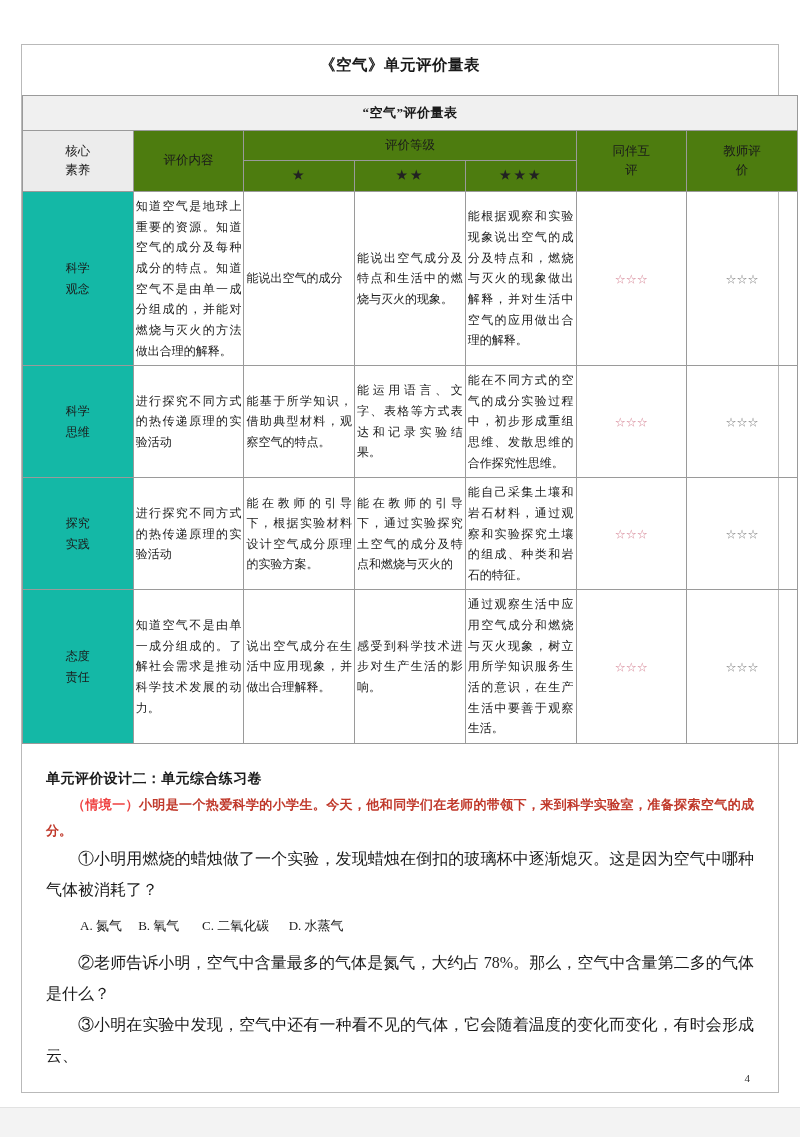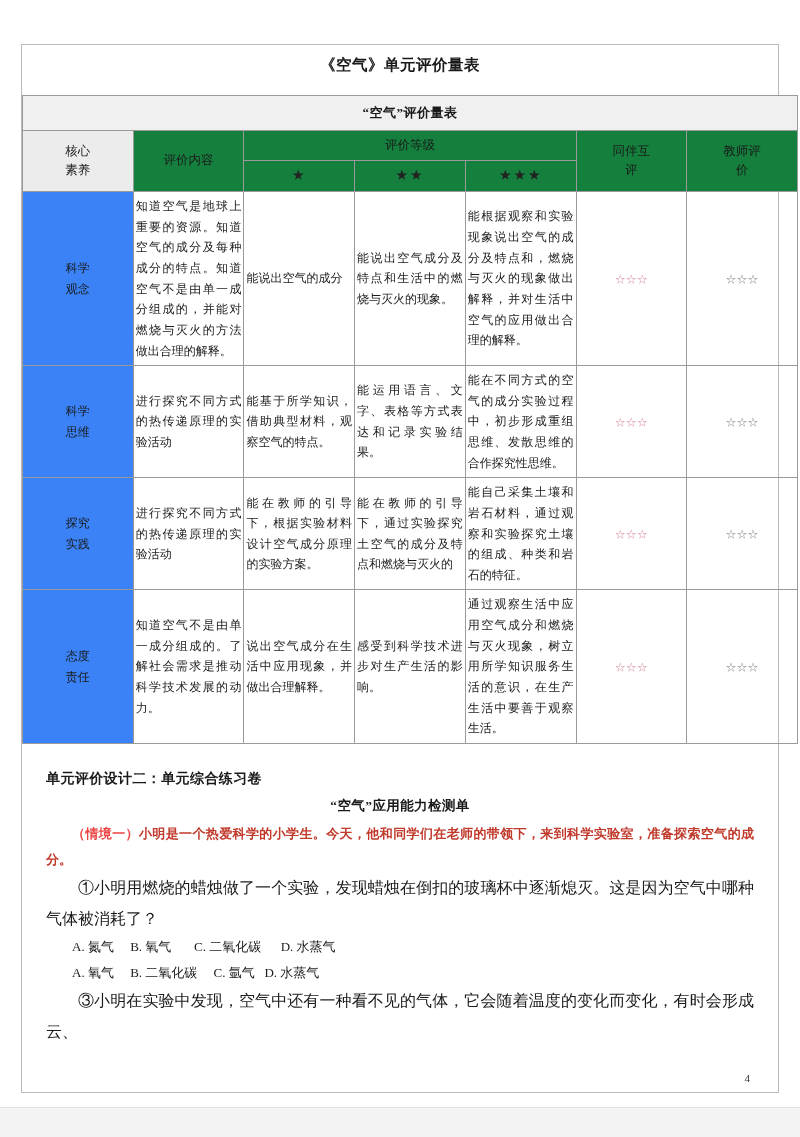--- a/index.html
+++ b/index.html
@@ -96,21 +96,21 @@
     font-size: 13px;
     font-weight: bold;
     background: #f0f0f0;
     padding: 7px 0 6px 0;
     letter-spacing: 0.5px;
   }
   tr.head th {
     text-align: center;
     font-weight: normal;
     font-size: 12.5px;
-    background: #15803d;
+    background: #4d7c0f;
     padding: 5px 2px;
   }
   th.col-core {
     background: #ececec !important;
     width: 52px;
     line-height: 1.55;
   }
   th.col-content { width: 208px; }
   th.col-levels  { }
   th.col-lv1 { width: 113px; }
@@ -118,21 +118,21 @@
   th.col-lv3 { width: 134px; }
   th.col-peer    { width: 49px; line-height: 1.5; }
   th.col-teacher { width: 46px; line-height: 1.5; }
   .stars-head {
     font-size: 11px;
     letter-spacing: 2px;
     color: #222;
   }
 
   td.core {
-    background: #3b82f6;
+    background: #14b8a6;
     text-align: center;
     font-size: 12px;
     line-height: 1.7;
     width: 52px;
   }
   td.content {
     text-align: justify;
     text-align-last: left;
     font-size: 12px;
     line-height: 1.72;
@@ -192,21 +192,21 @@
     font-size: 16px;
     line-height: 1.95;
     text-align: justify;
     text-indent: 2em;
     margin: 0;
   }
   .options {
     font-size: 13px;
     line-height: 1.95;
     text-indent: 2em;
-    margin: 0;
+    margin: 8px;
     white-space: pre;
   }
   .page-number {
     position: absolute;
     right: 28px;
     bottom: 8px;
     font-size: 11px;
     font-family: "Liberation Serif", serif;
     color: #333;
   }
@@ -314,28 +314,27 @@
         </td>
         <td class="rate">
           <span class="star-row star-teacher">☆☆☆</span>
         </td>
       </tr>
     </tbody>
       </table>
 
     <div class="section2">
       <div class="sec-title">单元评价设计二：单元综合练习卷</div>
-      <div class="sec-subtitle">“空气”应用能力检测单</div>
 
       <p class="para"><span class="scenario-tag">（情境一）</span><span class="scenario">小明是一个热爱科学的小学生。今天，他和同学们在老师的带领下，来到科学实验室，准备探索空气的成分。</span></p>
 
       <p class="q-text">①小明用燃烧的蜡烛做了一个实验，发现蜡烛在倒扣的玻璃杯中逐渐熄灭。这是因为空气中哪种气体被消耗了？</p>
       <p class="options">A. 氮气     B. 氧气       C. 二氧化碳      D. 水蒸气</p>
 
-      <p class="options">A. 氧气     B. 二氧化碳     C. 氩气   D. 水蒸气</p>
+      <p class="q-text">②老师告诉小明，空气中含量最多的气体是氮气，大约占 78%。那么，空气中含量第二多的气体是什么？</p>
 
       <p class="q-text">③小明在实验中发现，空气中还有一种看不见的气体，它会随着温度的变化而变化，有时会形成云、</p>
     </div>
 
     <div class="page-number">4</div>
 
   </div>
 
   <div id="bottom-strip"></div>
 </div>

